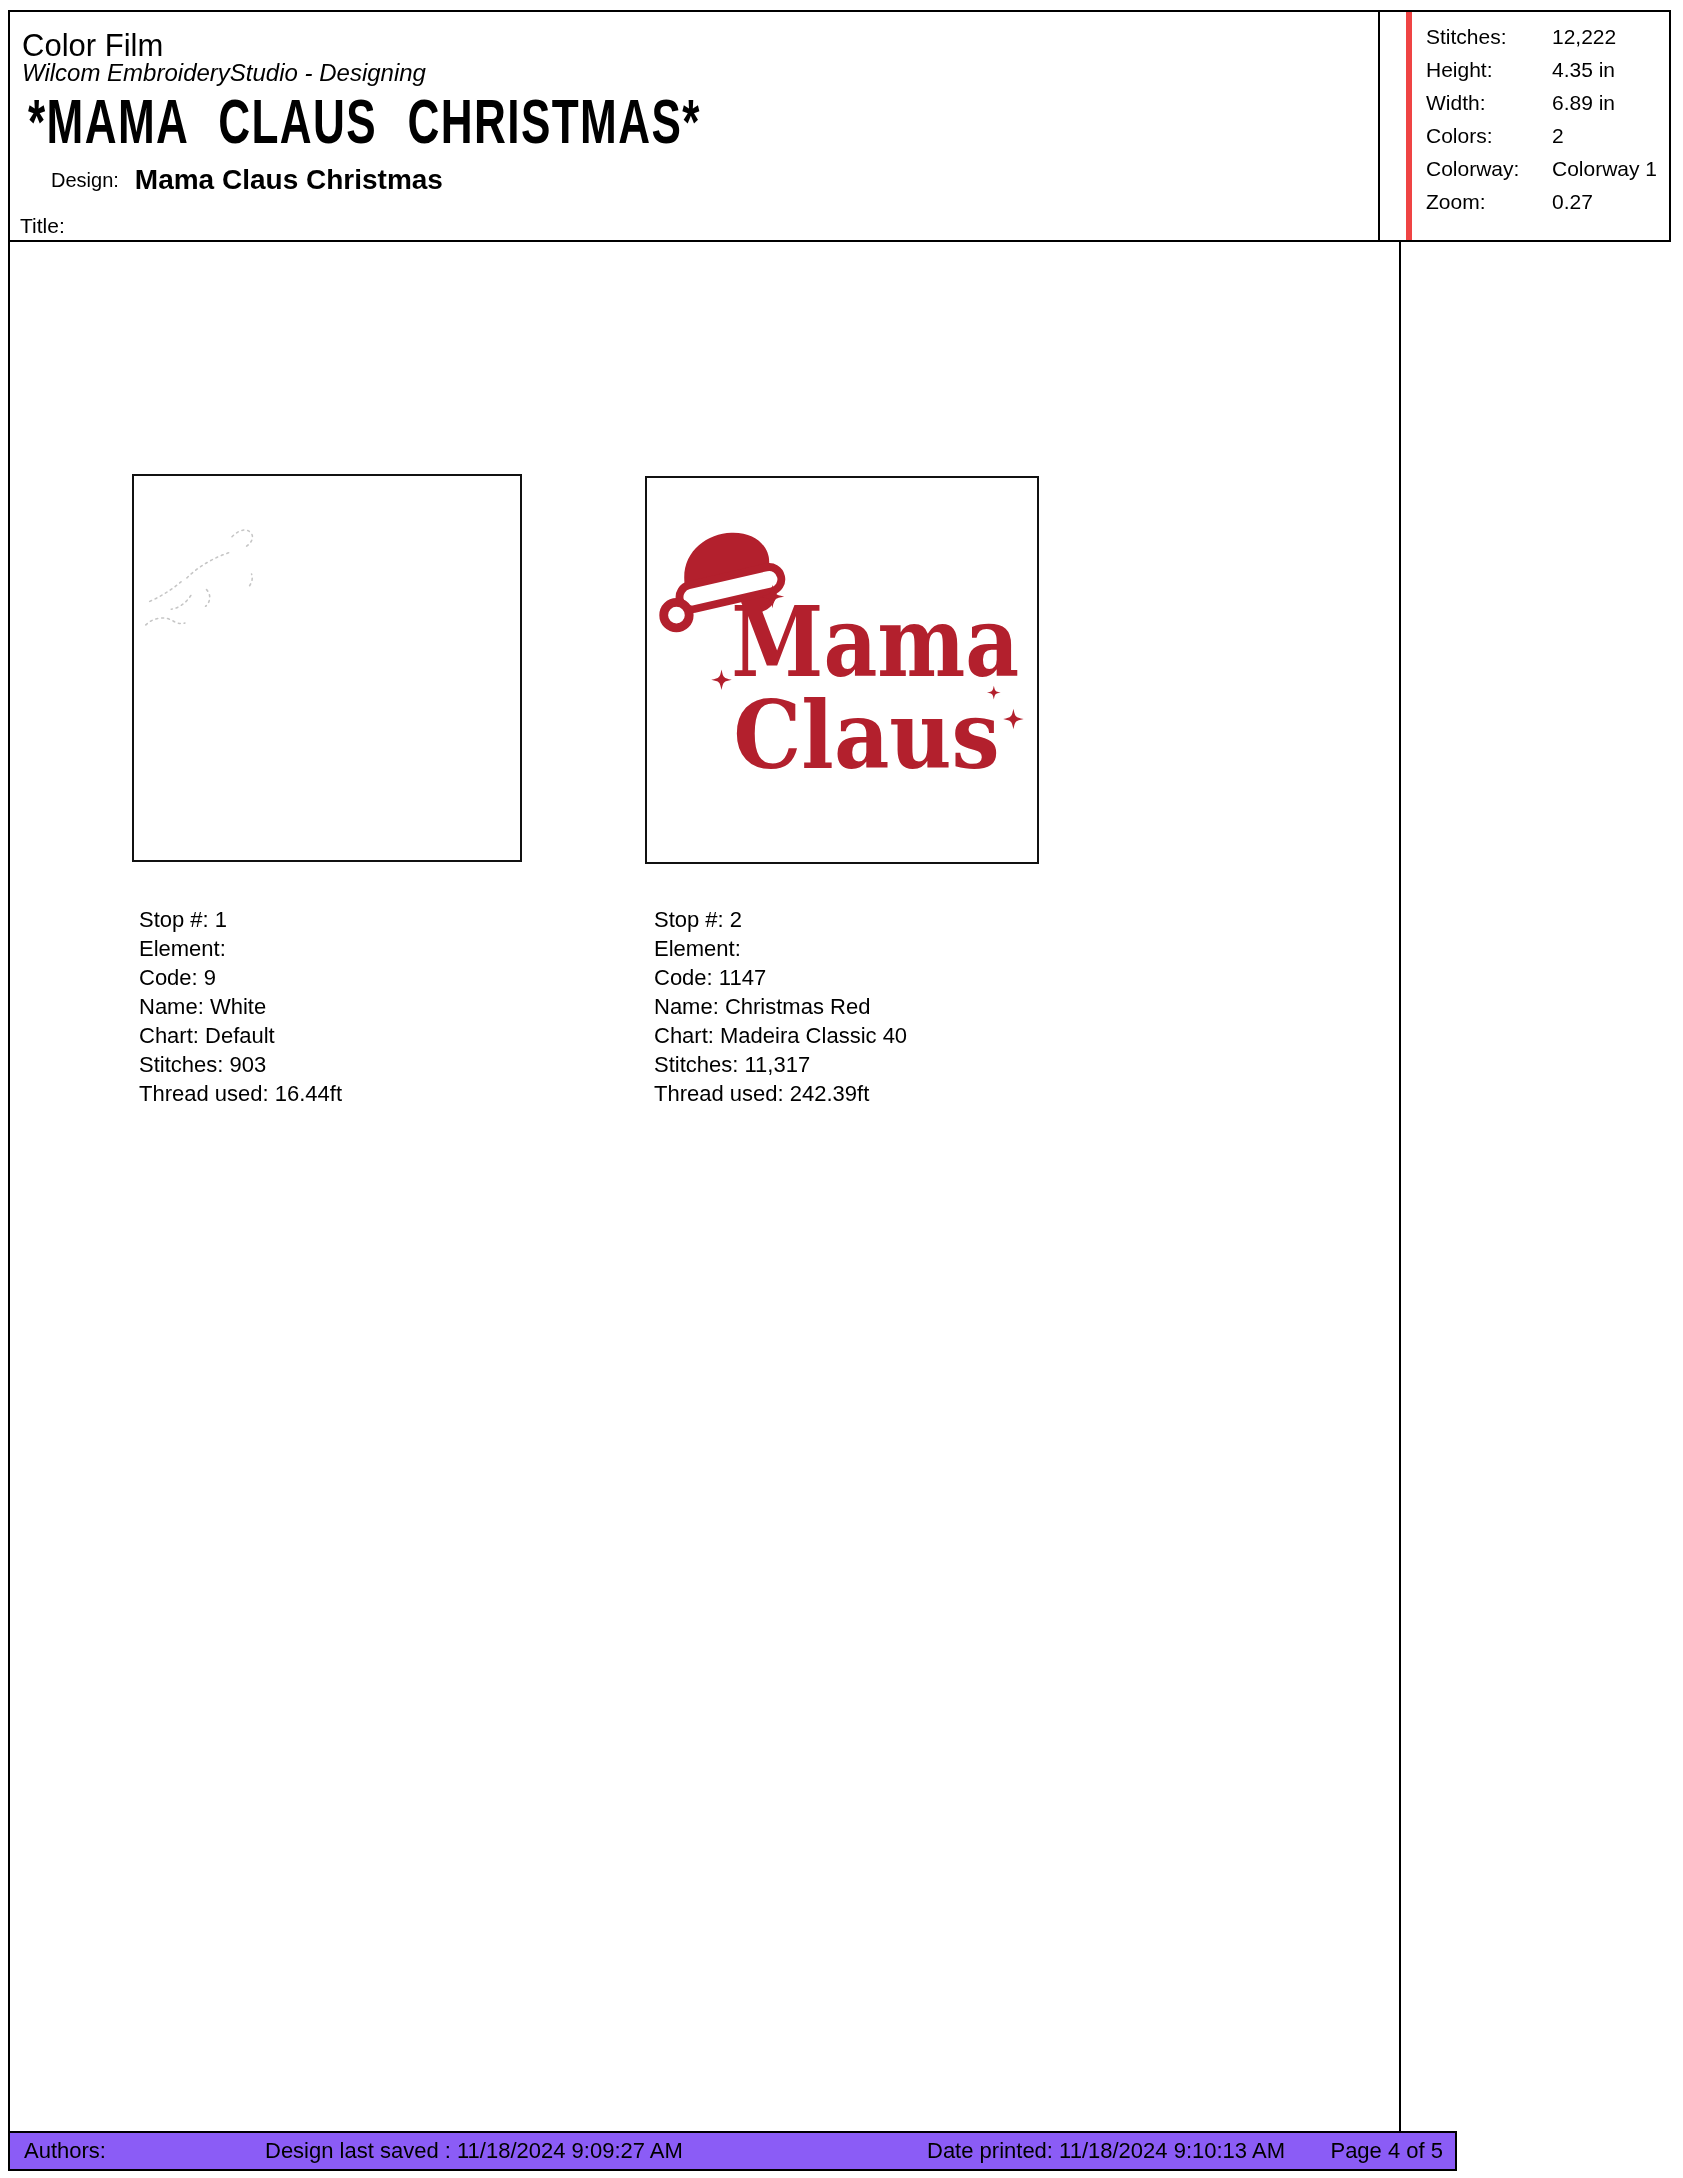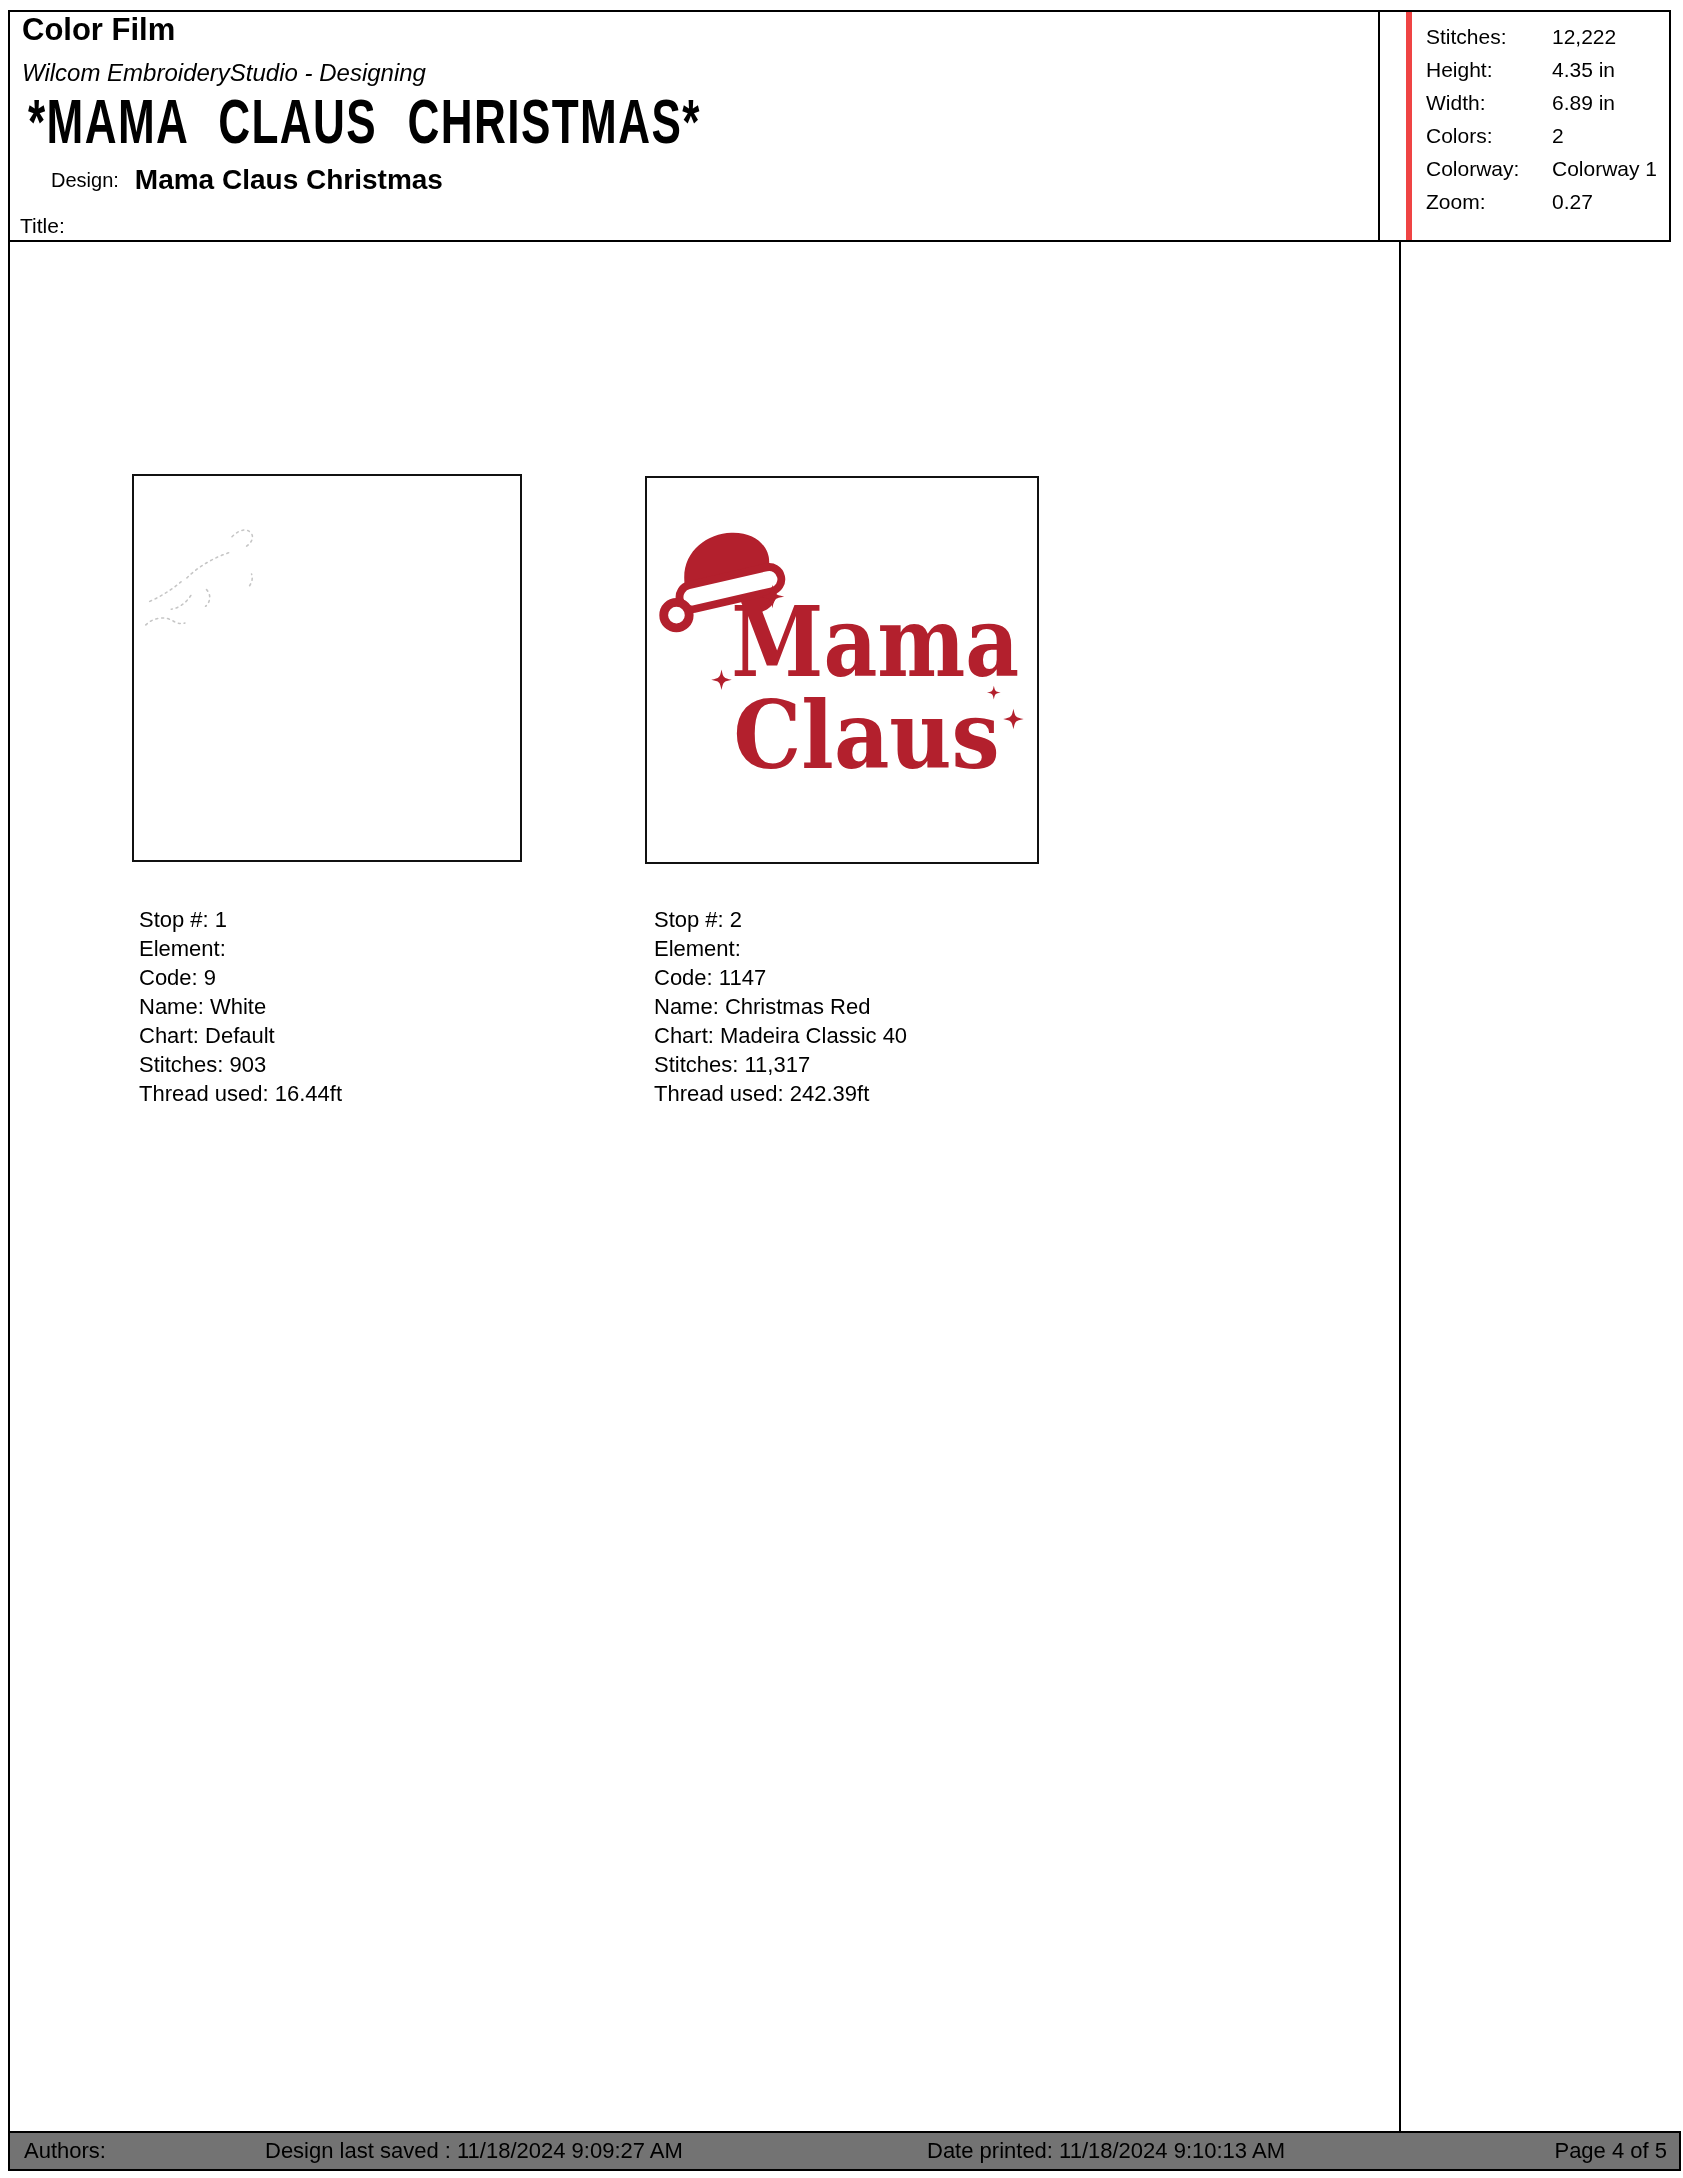--- a/index.html
+++ b/index.html
@@ -8,21 +8,21 @@
     font-family:"Liberation Sans","DejaVu Sans",sans-serif; color:#000;
     overflow:hidden;
   }
   .page *, .page { box-sizing:border-box; }
 
   
   .header-box {
     position:absolute; left:8px; top:10px; width:1663px; height:232px;
     border:2px solid #000; background:#fff;
   }
-  .report-title   { position:absolute; left:12px;  top:0;  font-size:31px; font-weight:bold; }
+  .report-title   { position:absolute; left:12px;  top:16px;  font-size:31px; font-weight:normal; }
   .app-subtitle   { position:absolute; left:12px;  top:47px; font-size:24px;font-style:italic; }
   .machine-title  {
     position:absolute; left:18px; top:73px; font-size:63px; font-weight:bold;
     white-space:nowrap; letter-spacing:2px; word-spacing:24px;
     transform:scaleX(0.70); transform-origin:0 0;
   }
   .design-row     { position:absolute; left:10px; top:152px; display:flex; align-items:flex-start; }
   .design-label   { font-size:20px; padding-top:5px;margin-left:31px; }
   .design-name    { font-size:28px; font-weight:bold; margin-left:16px; }
   .title-label    { position:absolute; left:10px; top:202px; font-size:21px; }
@@ -45,22 +45,22 @@
   .stop-box.stop2 { left:635px; top:234px; width:394px; }
   .stop-box svg   { position:absolute; left:0; top:0; width:100%; height:100%; }
 
   .stop-details   { position:absolute; font-size:22px; line-height:29px;margin-top:35px; }
   .stop-details.d1 { left:129px; top:628px; }
   .stop-details.d2 { left:644px; top:628px; }
   .detail-line    { white-space:pre; }
 
   
   .footer-box {
-    position:absolute; left:8px; top:2131px; width:1673px; height:40px;
-    border:2px solid #000; background:#737373;
+    position:absolute; left:8px; top:2131px; width:1449px; height:40px;
+    border:2px solid #000; background:#8b5cf6;
   }
   .footer-box span { position:absolute; top:50%; transform:translateY(-50%); font-size:22px; white-space:nowrap; }
   .f-authors { left:14px; }
   .f-saved   { left:255px; }
   .f-printed { left:917px; }
   .f-page    { right:12px; }
 
   .art-text { font-family:"DejaVu Serif","Liberation Serif",serif; font-weight:bold; }
 </style>
 </head>

